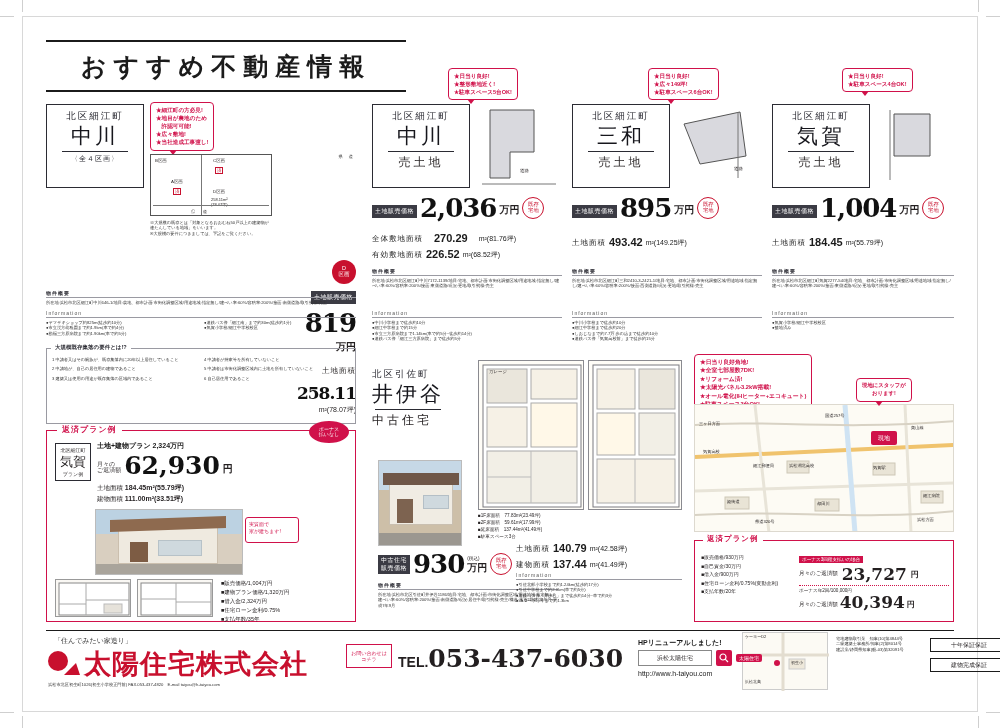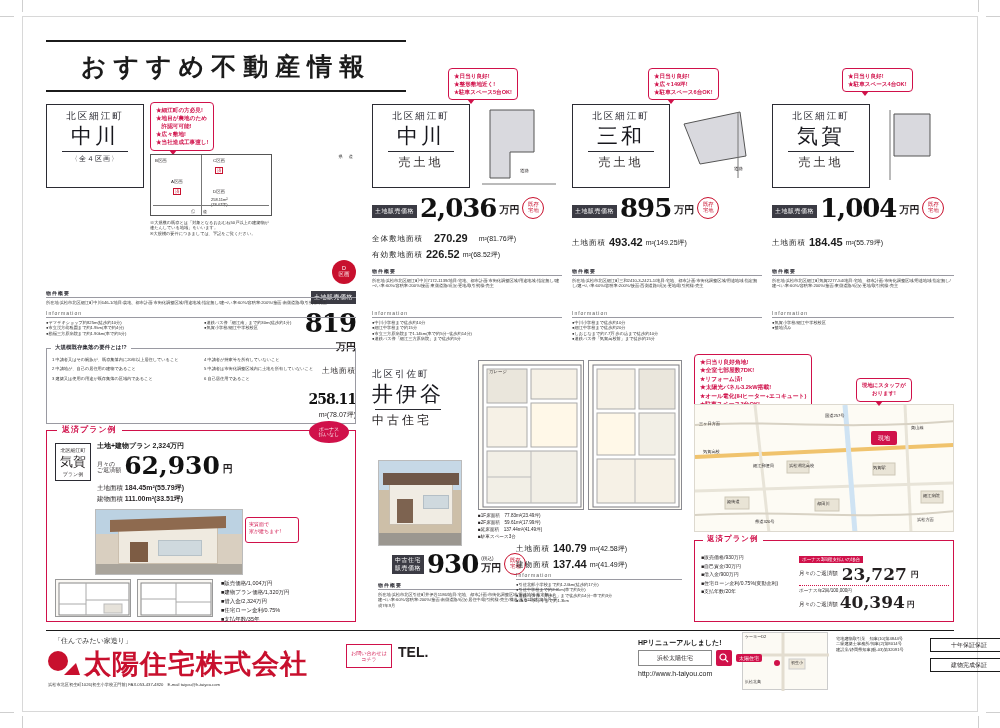--- a/index.html
+++ b/index.html
@@ -157,21 +157,21 @@
 
 
     <div style="position:absolute;left:0;top:156px;width:310px;display:flex;align-items:flex-end;gap:4px;flex-direction:column;">
       <div style="width:24px;height:24px;border-radius:50%;background:#c8102e;color:#fff;font-size:5.5px;line-height:1.05;display:flex;align-items:center;justify-content:center;white-space:pre-line;text-align:center;margin-bottom:3px;">D
 区画</div>
       <div class="pricelabel">土地販売価格</div>
       <div class="bignum">819</div>
       <div class="unit" style="margin-bottom:4px;">万円</div>
       <div style="width:12px;"></div>
       <div class="arealabel" style="margin-bottom:5px;">土地面積</div>
-      <div class="bignum" style="font-size:14px;margin-top:8px;">258.11</div>
+      <div class="bignum" style="font-size:17px;">258.11</div>
       <div style="font-size:7px;margin-bottom:4px;">m²(78.07坪)</div>
     </div>
 
     <div style="position:absolute;left:0;top:186px;width:310px;">
       <div class="infohead dark">物件概要</div>
       <div class="tiny2">所在地:浜松市北区細江町中川646-1/地目:農地、都市計画:市街化調整区域/用途地域:指定無し/建ぺい率:60%/容積率:200%/接面:南側道路/取引態様:売主</div>
     </div>
   </div>
 
   <div style="position:absolute;left:46px;top:310px;width:310px;">
@@ -452,21 +452,21 @@
     </div>
 
     <div style="position:absolute;left:6px;top:100px;width:84px;height:86px;background:linear-gradient(#c6d8e6 0 34%, #cdbfa8 34% 100%);border:1px solid #bbb;overflow:hidden;">
       <div style="position:absolute;left:10px;top:20px;width:64px;height:44px;background:#f0ece3;border:1px solid #c9bfb0;"></div>
       <div style="position:absolute;left:4px;top:12px;width:76px;height:12px;background:#6f5748;"></div>
       <div style="position:absolute;left:18px;top:38px;width:16px;height:24px;background:#7d6350;"></div>
       <div style="position:absolute;left:44px;top:34px;width:26px;height:14px;background:#cfd9de;border:1px solid #b4bfc6;"></div>
       <div style="position:absolute;left:0;bottom:0;width:100%;height:12px;background:#9b9790;"></div>
     </div>
 
-    <div style="position:absolute;left:20px;top:192px;display:flex;align-items:flex-end;gap:3px;">
+    <div style="position:absolute;left:6px;top:192px;display:flex;align-items:flex-end;gap:3px;">
       <div class="pricelabel" style="white-space:pre-line;line-height:1.2;">中古住宅
 販売価格</div>
       <div class="bignum">930</div>
       <div style="margin-bottom:2px;">
         <div style="font-size:4.6px;">(税込)</div>
         <div class="unit">万円</div>
       </div>
       <div class="stamp" style="white-space:pre-line;">既存
 宅地</div>
     </div>
@@ -584,20 +584,21 @@
         <polygon points="18,26 30,14 34,26" fill="#c8102e"></polygon>
       </svg>
       <div class="logo-red" style="font-size:27px;letter-spacing:1px;">太陽住宅株式会社</div>
     </div>
     <div class="tiny2" style="position:absolute;left:2px;top:52px;width:300px;">浜松市北区初生町1026(初生小学校正門前) FAX.053-437-4820　E-mail taiyou@h-taiyou.com</div>
 
     <div style="position:absolute;left:300px;top:14px;width:46px;height:24px;border:1px solid #d0114a;color:#d0114a;font-size:5px;line-height:1.25;display:flex;align-items:center;justify-content:center;text-align:center;white-space:pre-line;">お問い合わせは
 コチラ</div>
     <div style="position:absolute;left:352px;top:14px;display:flex;align-items:baseline;">
       <span style="font-size:14px;font-weight:700;">TEL.</span>
+      <span class="tel">053-437-6030</span>
     </div>
 
     <div style="position:absolute;left:592px;top:8px;font-size:7px;color:#1b1b1b;font-weight:700;">HPリニューアルしました!</div>
     <div style="position:absolute;left:592px;top:20px;width:74px;height:16px;border:1px solid #888;font-size:6px;display:flex;align-items:center;justify-content:center;">浜松太陽住宅</div>
     <div style="position:absolute;left:670px;top:20px;width:16px;height:16px;background:#d0114a;border-radius:2px;display:flex;align-items:center;justify-content:center;">
       <svg width="10" height="10" viewBox="0 0 10 10">
           <circle cx="4" cy="4" r="3" fill="none" stroke="#fff" stroke-width="1.2"></circle>
           <line x1="6.2" y1="6.2" x2="9" y2="9" stroke="#fff" stroke-width="1.2"></line>
         </svg>
     </div>

